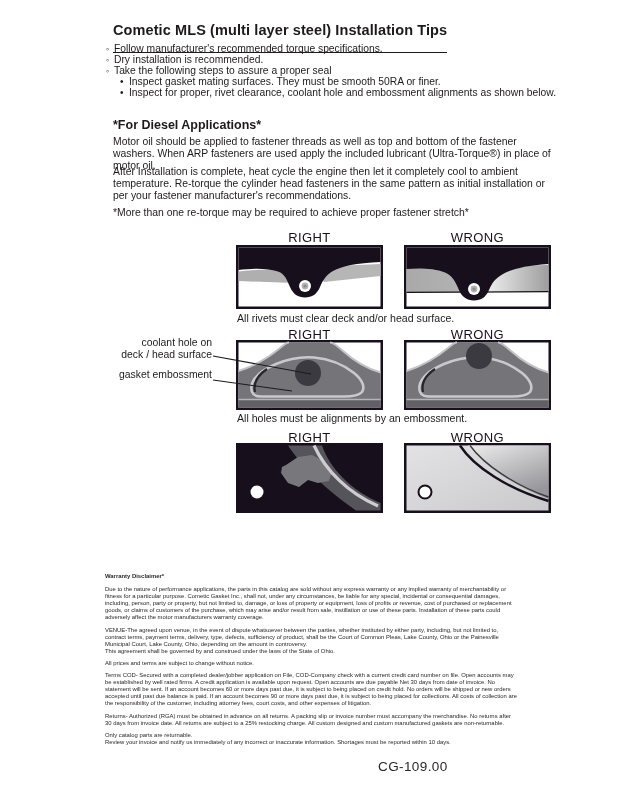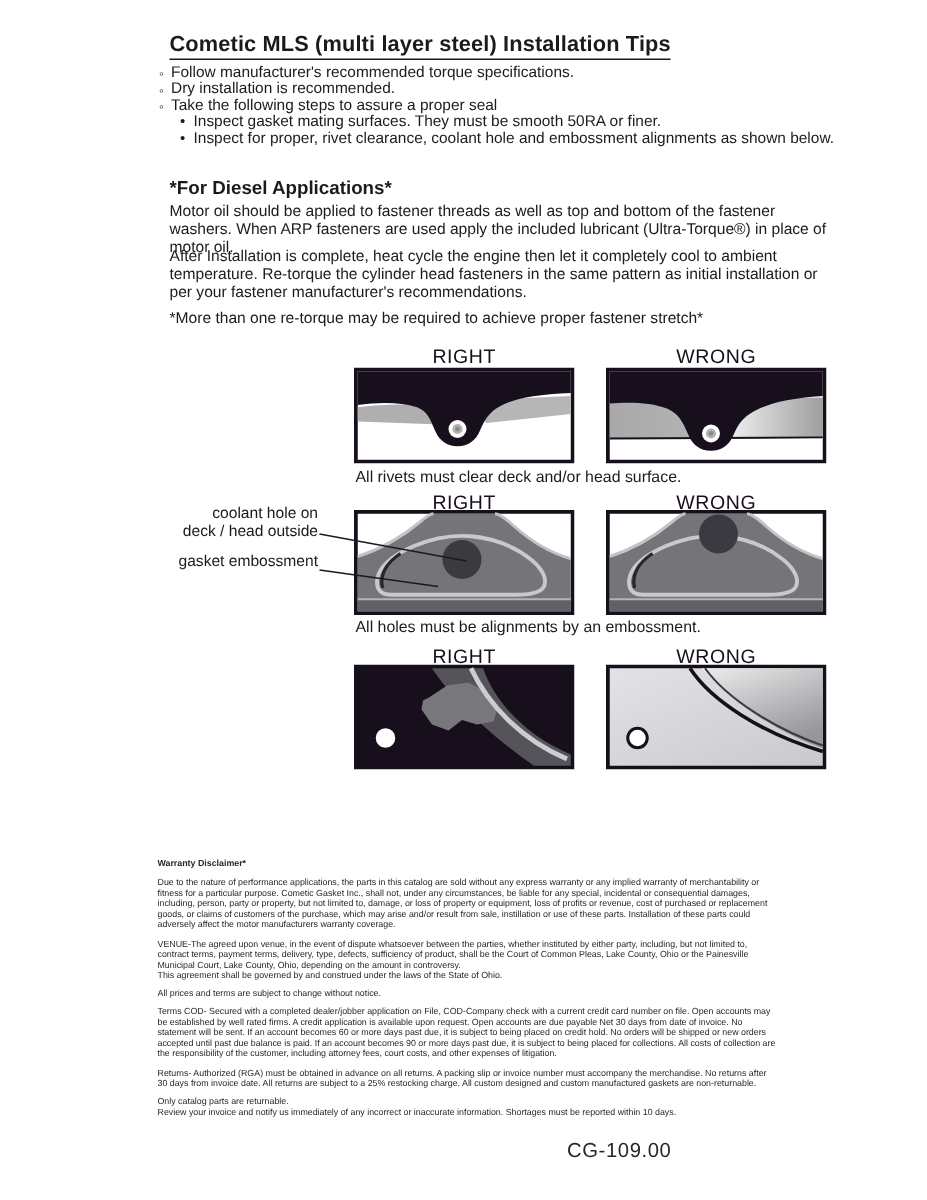--- a/index.html
+++ b/index.html
@@ -3,21 +3,21 @@
 <meta charset="utf-8">
 <style>
   html,body{margin:0;padding:0;background:#ffffff;}
   .page{
     position:relative;width:618px;height:800px;background:#ffffff;overflow:hidden;
     font-family:"Liberation Sans", sans-serif;color:#1d1a1b;
   }
   
   .title{
     position:absolute;left:113px;top:22px;font-size:14.5px;font-weight:700;
-    border-bottom:1.6px solid #1d1a1b;padding-bottom:1px;letter-spacing:.1px;
+    border-bottom:1.6px solid #1d1a1b;padding-bottom:14px;letter-spacing:.1px;
   }
   .bullets{position:absolute;left:106px;top:44px;width:460px;font-size:10.3px;line-height:10.9px;}
   .b-row{display:flex;}
   .b-mark{width:8px;flex:0 0 8px;font-size:9px;line-height:11px;}
   .sb-row{display:flex;padding-left:14px;}
   .sb-mark{width:9px;flex:0 0 9px;font-size:10px;line-height:10.9px;}
   .diesel-heading{position:absolute;left:113px;top:118px;font-size:12.5px;font-weight:700;}
   .para{position:absolute;left:113px;width:448px;font-size:10.4px;line-height:12.2px;}
   .p1{top:136px;} .p2{top:166px;} .p3{top:207px;}
   
@@ -104,21 +104,21 @@
     <circle cx="70" cy="44" r="1.6" fill="#8b8b8b"></circle>
   </svg>
 
   <div class="caption cap-r1">All rivets must clear deck and/or head surface.</div>
 
   <div class="dg-label lbl-r2 col-right">RIGHT</div>
   <div class="dg-label lbl-r2 col-wrong">WRONG</div>
 
   <div class="side-labels">
     <div>coolant hole on</div>
-    <div>deck / head outside</div>
+    <div>deck / head surface</div>
     <div class="side-gap"></div>
     <div>gasket embossment</div>
   </div>
 
   <svg class="panel pan-r2 col-right" viewBox="0 0 147 70">
     <rect x="1.25" y="1.25" width="144.5" height="67.5" fill="#ffffff" stroke="#17101c" stroke-width="2.5"></rect>
     <path d="M2.5,67.5 L2.5,31 C18,26 32,18 44,8 C48,4.5 51,2.5 53,2.5 L94,2.5 C97,2.5 101,5.5 107,11 C117,20 131,28.5 144.5,32.5 L144.5,67.5 Z" fill="#747479"></path>
     <path d="M2.5,31 C18,26 32,18 44,8 C48,4.5 51,2.5 53,2.5" stroke="#c3c3c7" stroke-width="2" fill="none"></path>
     <path d="M94,2.5 C97,2.5 101,5.5 107,11 C117,20 131,28.5 144.5,32.5" stroke="#c3c3c7" stroke-width="2" fill="none"></path>
     <rect x="2.5" y="59.5" width="142" height="8" fill="#606065"></rect>

